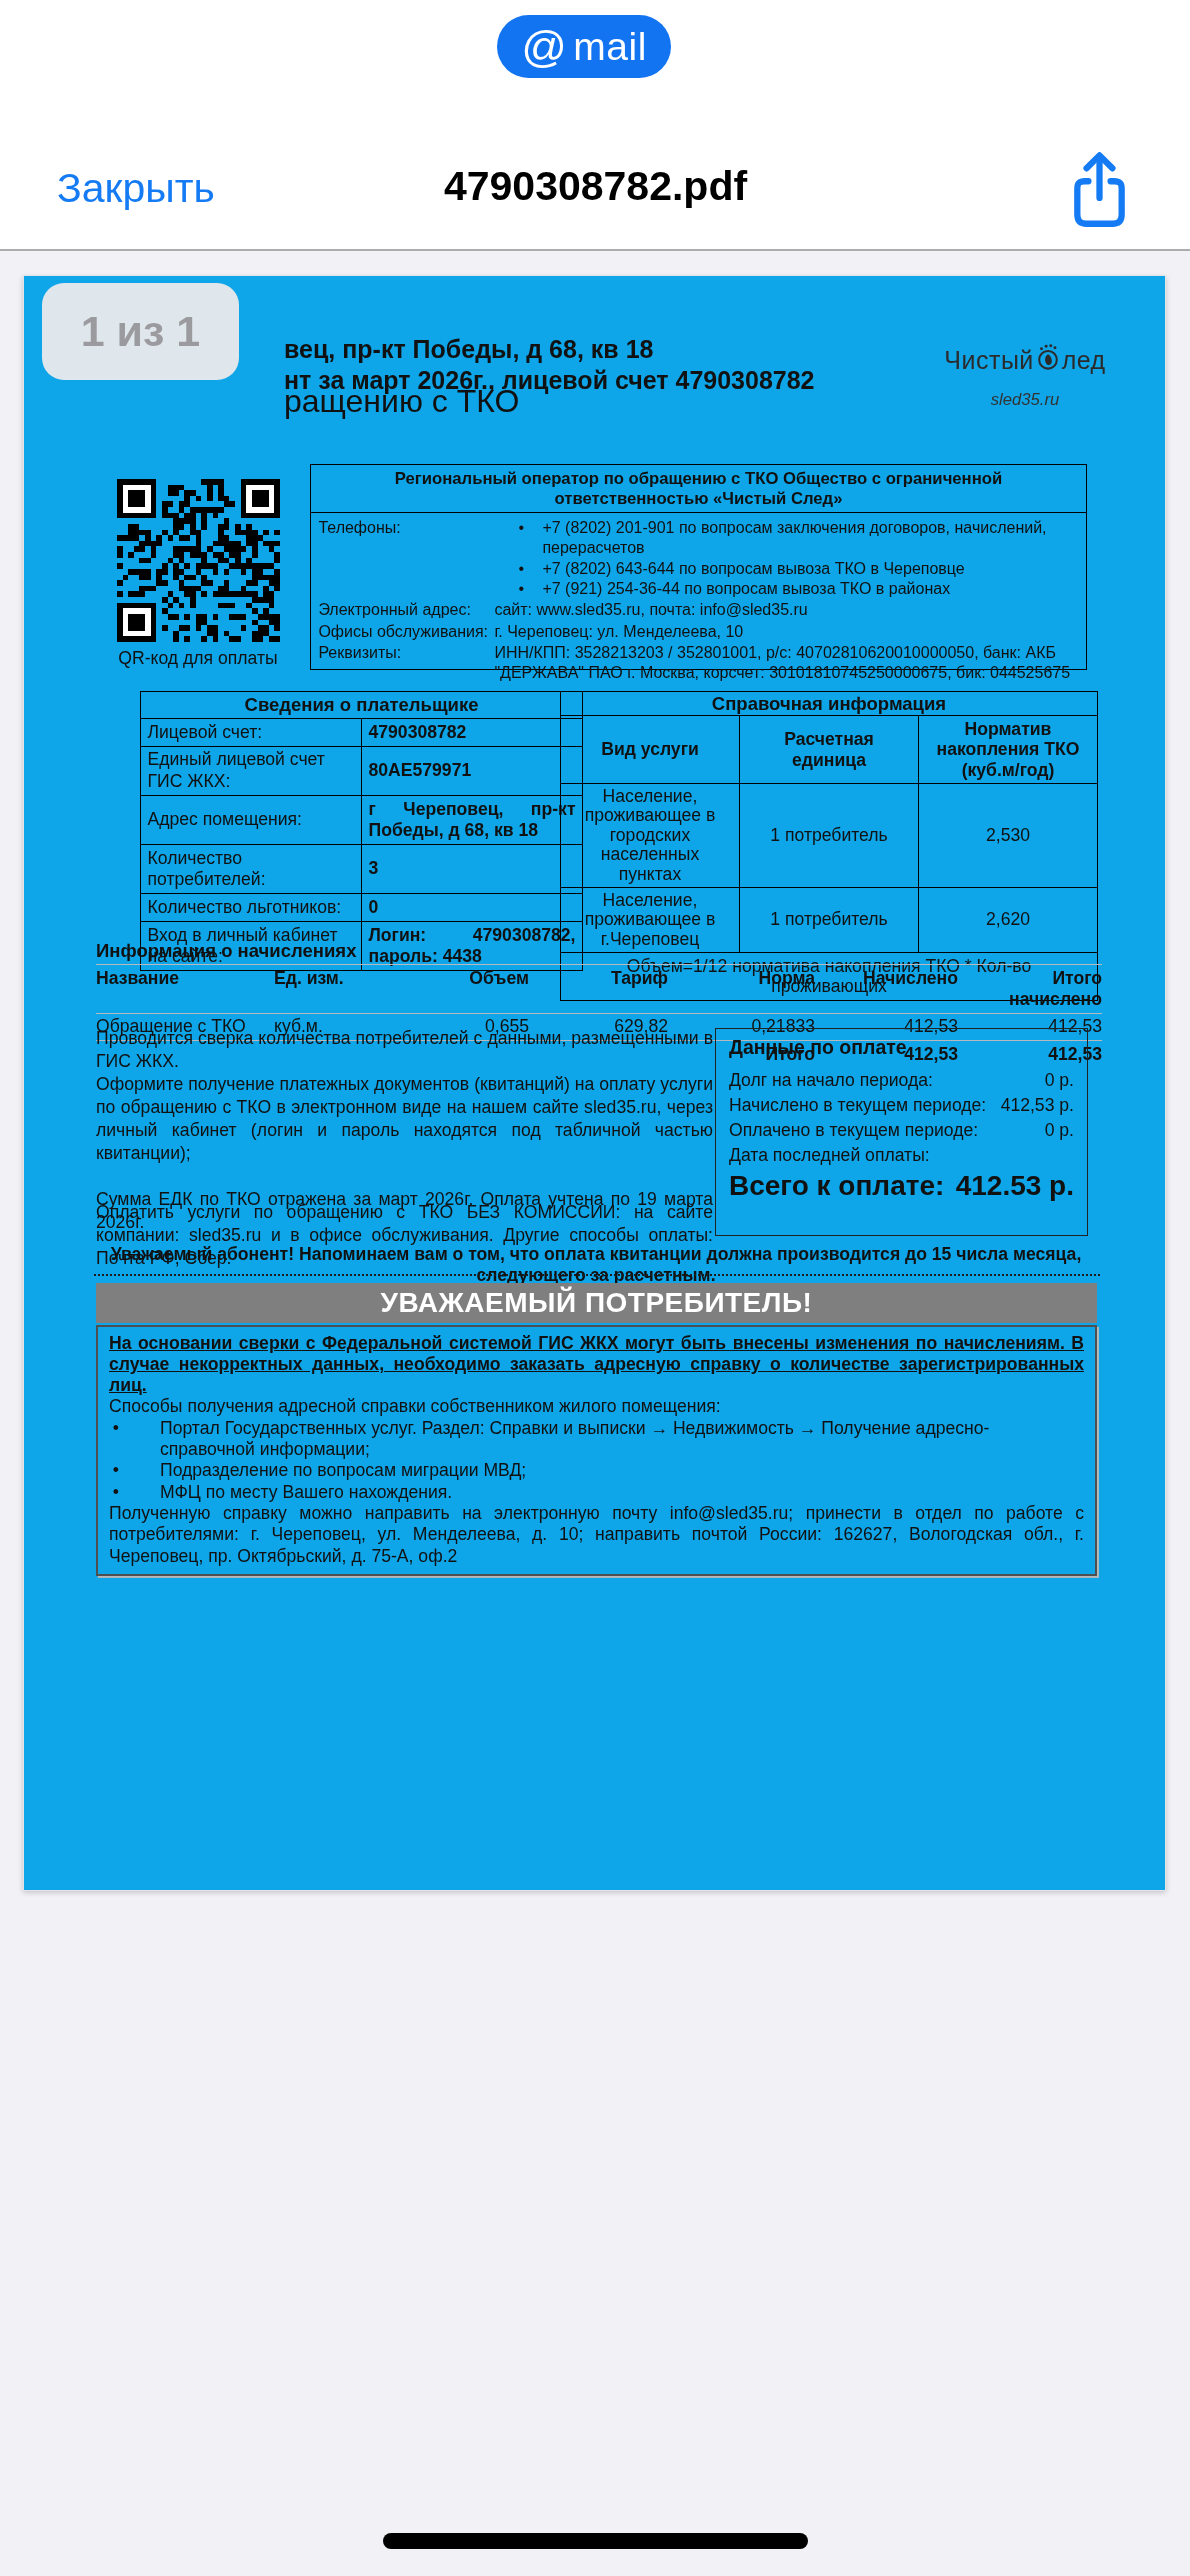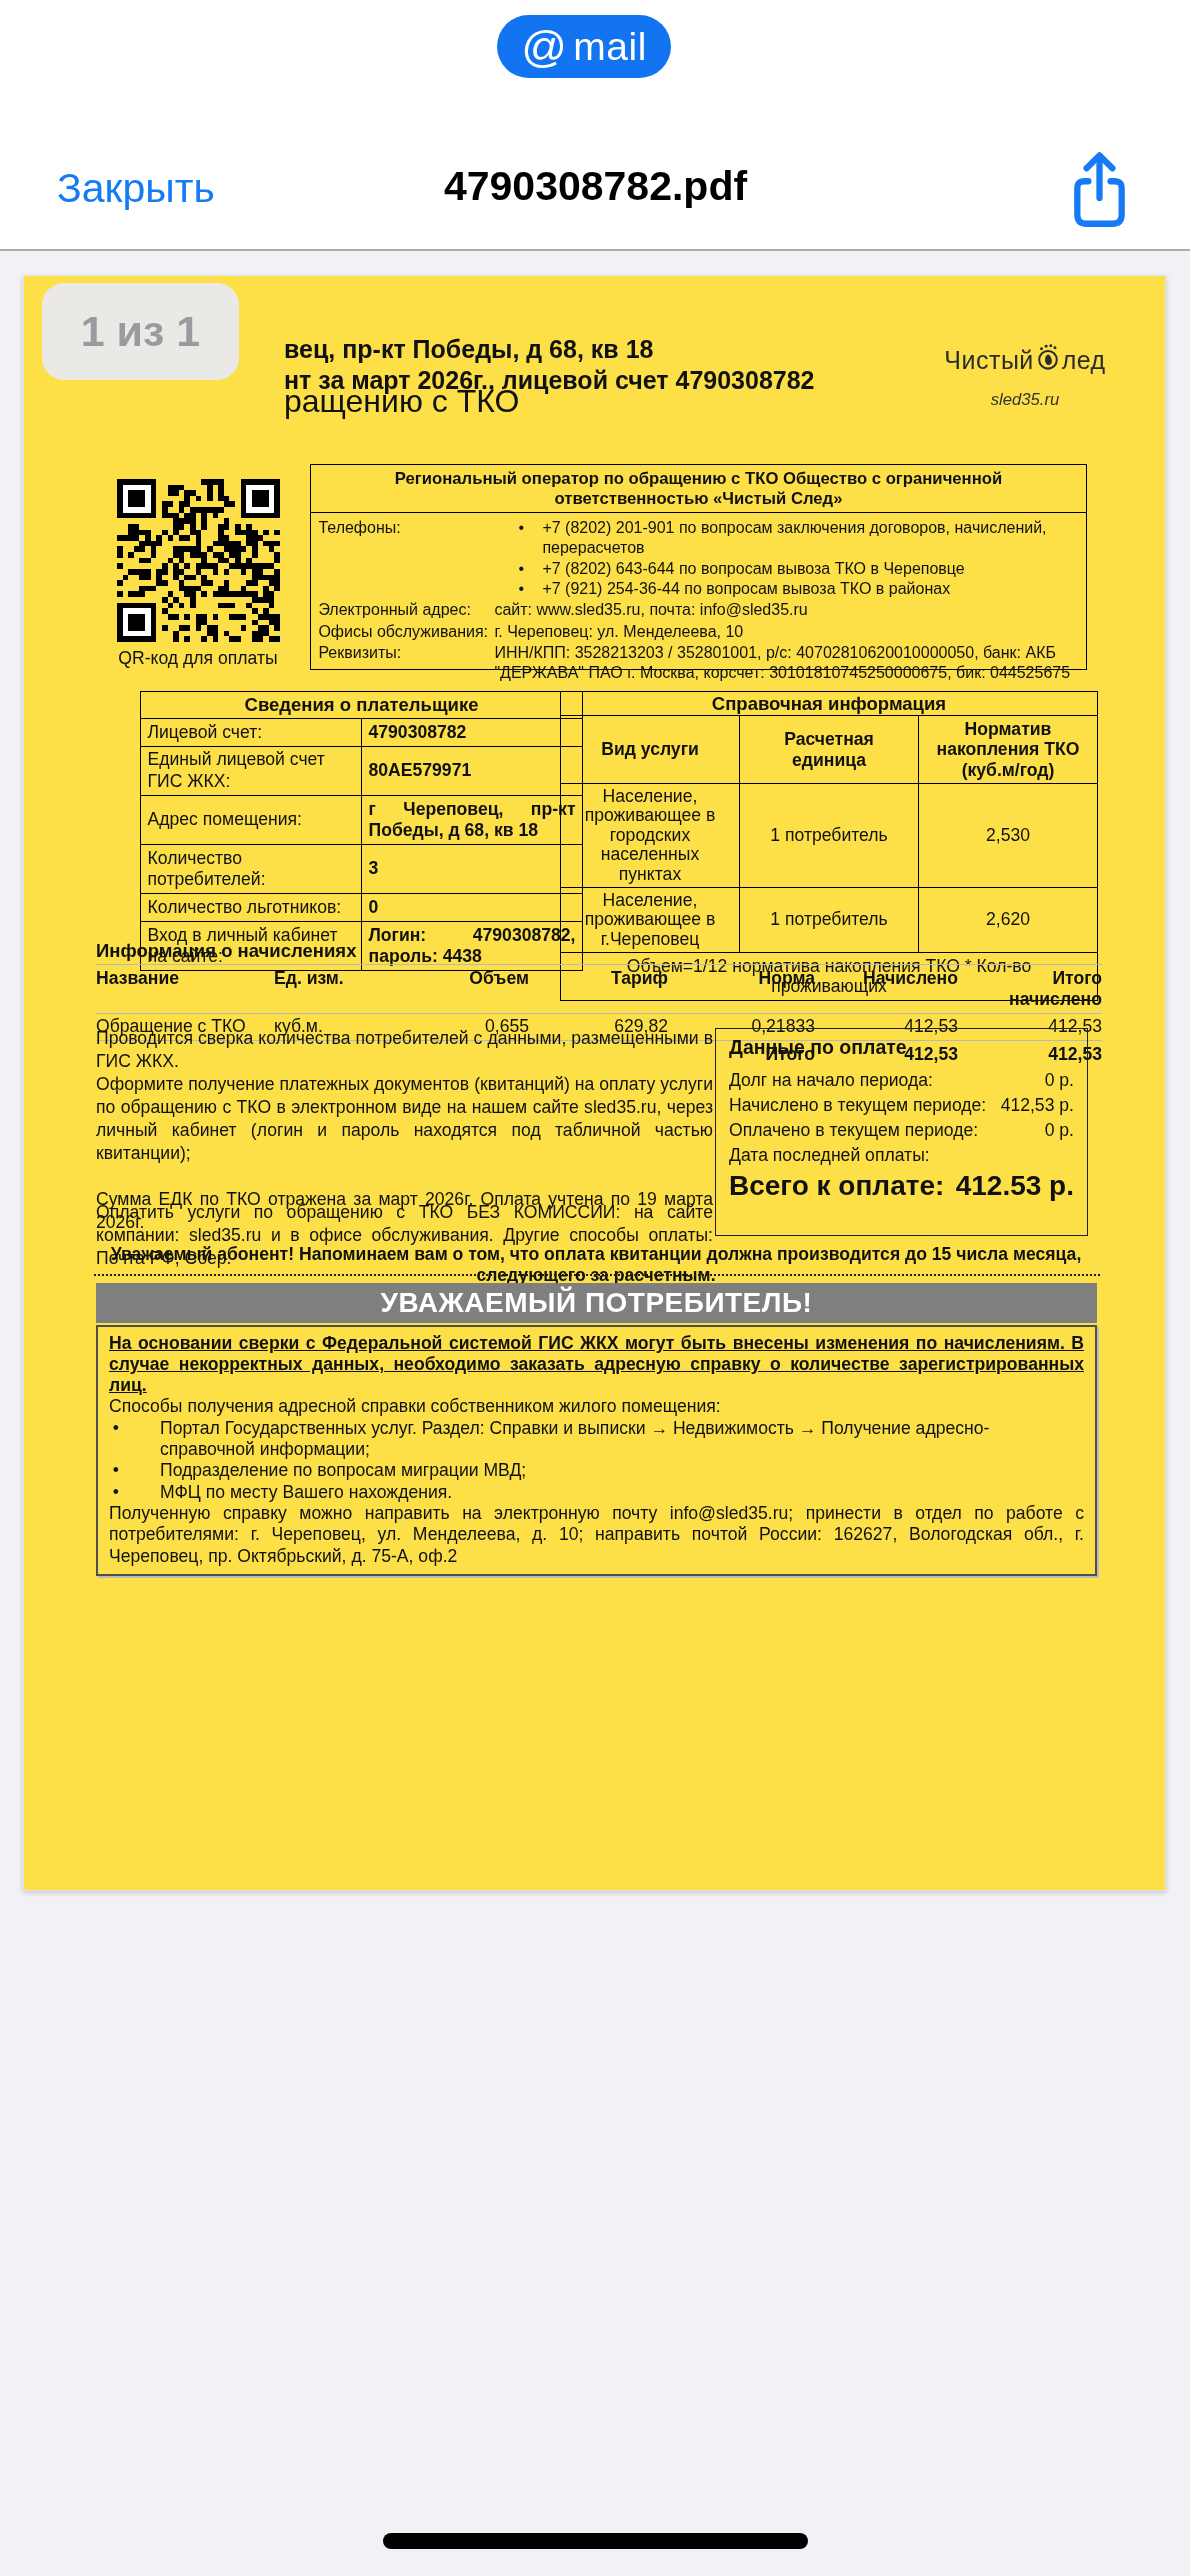--- a/index.html
+++ b/index.html
@@ -13,21 +13,21 @@
   .brand-badge .at{font-size:45px;font-weight:500;line-height:1;}
   .brand-badge .word{font-size:39px;font-weight:500;line-height:1;letter-spacing:0.5px;}
   .close-btn{position:absolute;left:57px;top:165px;font-size:41px;color:#147BF5;}
   .doc-title{position:absolute;left:0;top:163px;width:1191px;text-align:center;
              font-size:41px;font-weight:600;color:#000;}
   .share-btn{position:absolute;left:1068px;top:148px;width:63px;height:85px;}
   .topbar-sep{position:absolute;left:0;top:249px;width:1191px;height:1.9px;background:#ACACAE;}
 
   
   .viewer{position:absolute;left:0;top:251px;width:1191px;height:2325px;background:#F1F1F6;}
-  .page{position:absolute;left:23px;top:24px;width:1143px;height:1616px;background:#fde047;
+  .page{position:absolute;left:23px;top:24px;width:1143px;height:1616px;background:#0ea5e9;
         box-shadow:0 1.9px 5.6px rgba(0,0,0,.20);border:0.9px solid #E4E4E8;box-sizing:border-box;}
   .page-indicator{position:absolute;left:42px;top:32px;width:197px;height:97px;border-radius:22px;
         background:rgba(233,233,235,.96);display:flex;align-items:center;justify-content:center;
         font-size:43px;color:#9B9B9F;z-index:5;font-weight:bold;}
 
   
   .hdr-line{position:absolute;left:260px;font-size:25px;font-weight:bold;color:#111;white-space:nowrap;}
   .hdr-line.l1{top:59px;}
   .hdr-line.l2{top:90px;}
   .hdr-line.l3{top:107px;font-weight:normal;font-size:32px;}

